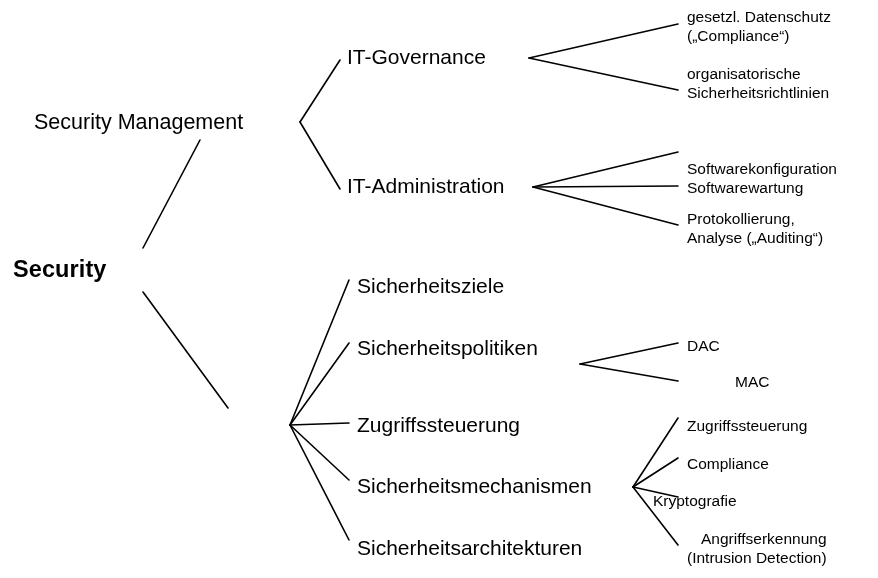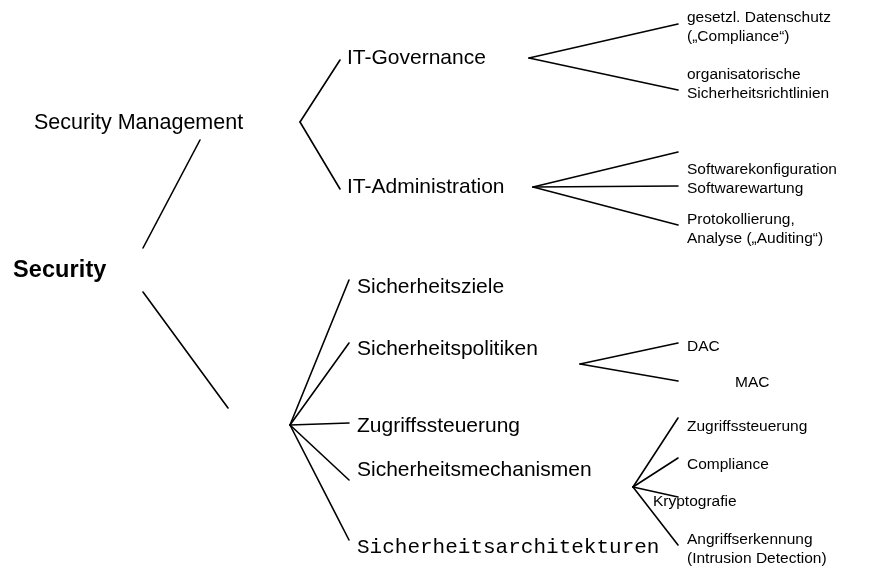--- a/index.html
+++ b/index.html
@@ -108,23 +108,23 @@
   <div class="node lvl3" style="left:347px; top:45px;text-align:right;">IT-Governance</div>
 
   <div class="node lvl3" style="left:347px; top:174px;">IT-Administration</div>
 
   <div class="node lvl3" style="left:357px; top:274px;">Sicherheitsziele</div>
 
   <div class="node lvl3" style="left:357px; top:336px;">Sicherheitspolitiken</div>
 
   <div class="node lvl3" style="left:357px; top:413px;">Zugriffssteuerung</div>
 
-  <div class="node lvl3" style="left:357px; top:457px;">Sicherheitsmechanismen</div>
+  <div class="node lvl3" style="left:357px; top:474px;">Sicherheitsmechanismen</div>
 
-  <div class="node lvl3" style="left:357px; top:536px;font-family:Liberation Mono, monospace;">Sicherheitsarchitekturen</div>
+  <div class="node lvl3" style="left:357px; top:536px;">Sicherheitsarchitekturen</div>
 
   <div class="node lvl4 two-line" style="left:687px; top:7px;">
     <span>gesetzl. Datenschutz</span>
     <span class="line2">(„Compliance“)</span>
   </div>
 
   <div class="node lvl4 two-line" style="left:687px; top:64px;">
     <span>organisatorische</span>
     <span class="line2">Sicherheitsrichtlinien</span>
   </div>
@@ -141,18 +141,18 @@
   <div class="node lvl4" style="left:687px; top:336px;">DAC</div>
 
   <div class="node lvl4" style="left:687px; top:372px;margin-left:48px;">MAC</div>
 
   <div class="node lvl4" style="left:687px; top:416px;">Zugriffssteuerung</div>
 
   <div class="node lvl4" style="left:687px; top:454px;">Compliance</div>
 
   <div class="node lvl4" style="left:653px; top:491px;text-align:right;">Kryptografie</div>
 
-  <div class="node lvl4 two-line" style="left:687px; top:529px;">
+  <div class="node lvl4 two-line" style="left:687px; top:529px;text-align:right;">
     <span>Angriffserkennung</span>
     <span class="line2">(Intrusion Detection)</span>
   </div>
 
 </div>
 
 </body></html>

